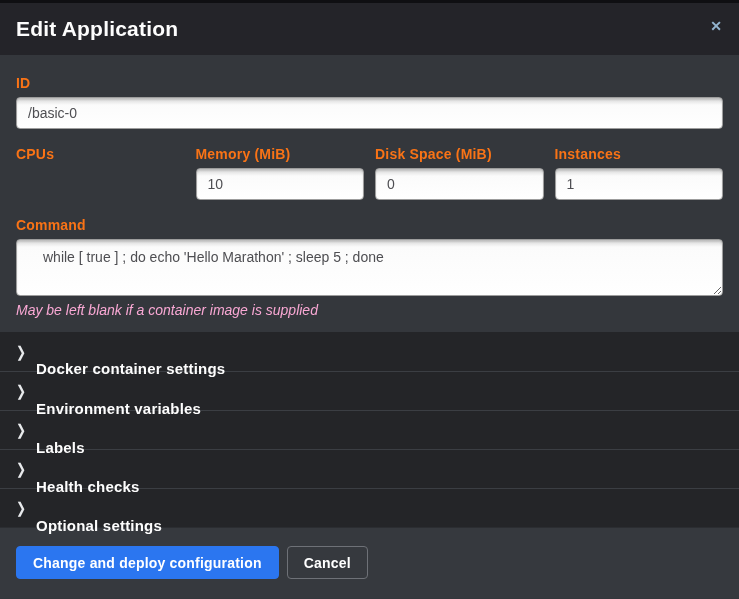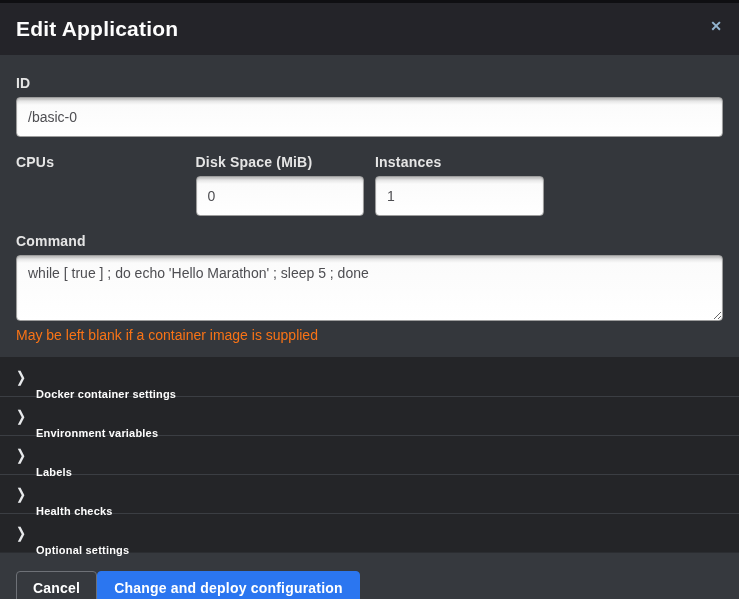--- a/index.html
+++ b/index.html
@@ -46,55 +46,56 @@
   }
   
   .modal-body {
     background: #34373c;
     padding: 20px 16px 14px 16px;
   }
   .field-label {
     display: block;
     font-size: 14px;
     font-weight: 700;
-    color: #e5e5e5;
+    color: #f97316;
     margin-bottom: 6px;
     letter-spacing: 0.2px;
   }
   .text-input {
     width: 100%;
-    height: 40px;
+    height: 32px;
     border: 1px solid #9d9d9d;
     border-radius: 4px;
     background: linear-gradient(to bottom, #d6d6d6 0px, #fbfbfb 7px, #ffffff 100%);
     box-shadow: inset 0 2px 2px rgba(0,0,0,0.12);
     padding: 12px 11px;
     font-family: "Liberation Sans", "DejaVu Sans", sans-serif;
     font-size: 14px;
     color: #4e4e52;
     outline: none;
   }
   .field-block { margin-bottom: 17px; }
   .grid-4 {
     display: grid;
     grid-template-columns: repeat(4, 1fr);
     column-gap: 11px;
     margin-bottom: 17px;
   }
   textarea.text-input {
-    height: 66px;
-    padding: 8px 11px;
+    height: 57px;
+    padding: 8px 26px;
     resize: vertical;
     line-height: 1.3;
     display: block;
   }
   .help-text {
     margin-top: 6px;
     font-size: 14px;
-    color: #f97316;
+    color: #f9a8d4;
+    font-style: italic;
   }
   
   .sections {
     background: #242528;
   }
   .section-row {
     height: 39px;
     display: flex;
     align-items: center;
     padding: 0 16px;
@@ -104,21 +105,21 @@
   .section-row:first-child { border-top: none; }
   .chevron {
     font-size: 12px;
     font-weight: 700;
     color: #e8eaec;
     margin-right: 10px;
     line-height: 1;
     transform: scaleY(1.25);
   }
   .section-label {
-    font-size: 11px;
+    font-size: 15px;
     font-weight: 700;
     letter-spacing: 0.2px;
     color: #fdfdfd;
     margin-top: 34px;
   }
   
   .modal-footer {
     background: #36393e;
     height: 71px;
     padding: 18px 16px;
@@ -168,20 +169,24 @@
     <div class="field-block">
       <label class="field-label">ID</label>
       <input class="text-input" type="text" value="/basic-0" style="">
     </div>
 
     <div class="grid-4">
       <div>
         <label class="field-label">CPUs</label>
       </div>
       <div>
+        <label class="field-label">Memory (MiB)</label>
+        <input class="text-input" type="text" value="10" style="">
+      </div>
+      <div>
         <label class="field-label">Disk Space (MiB)</label>
         <input class="text-input" type="text" value="0" style="">
       </div>
       <div>
         <label class="field-label">Instances</label>
         <input class="text-input" type="text" value="1" style="">
       </div>
     </div>
 
     <div>
@@ -209,17 +214,17 @@
       <span class="chevron">❯</span>
       <span class="section-label">Health checks</span>
     </div>
     <div class="section-row">
       <span class="chevron">❯</span>
       <span class="section-label">Optional settings</span>
     </div>
   </div>
 
   <div class="modal-footer">
+    <button class="btn btn-primary">Change and deploy configuration</button>
     <button class="btn btn-secondary">Cancel</button>
-    <button class="btn btn-primary">Change and deploy configuration</button>
   </div>
 
 </div>
 
 </body></html>

